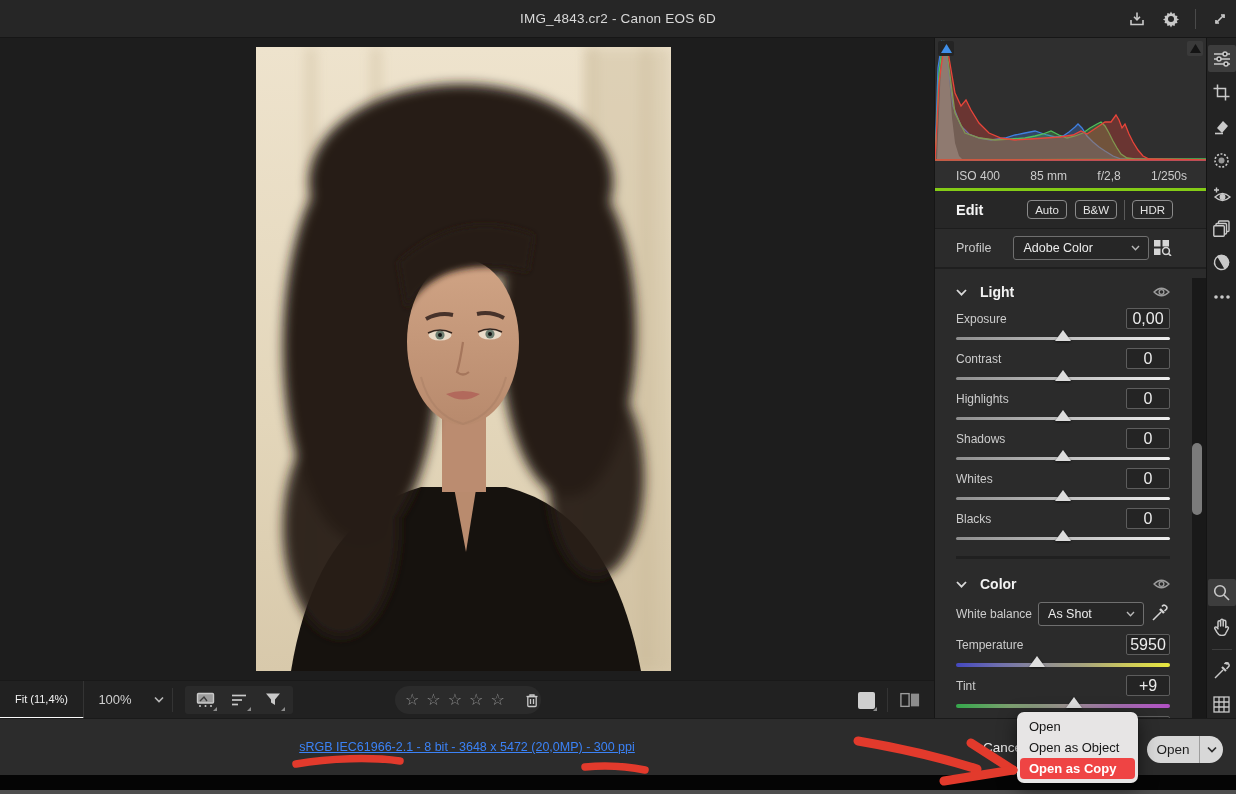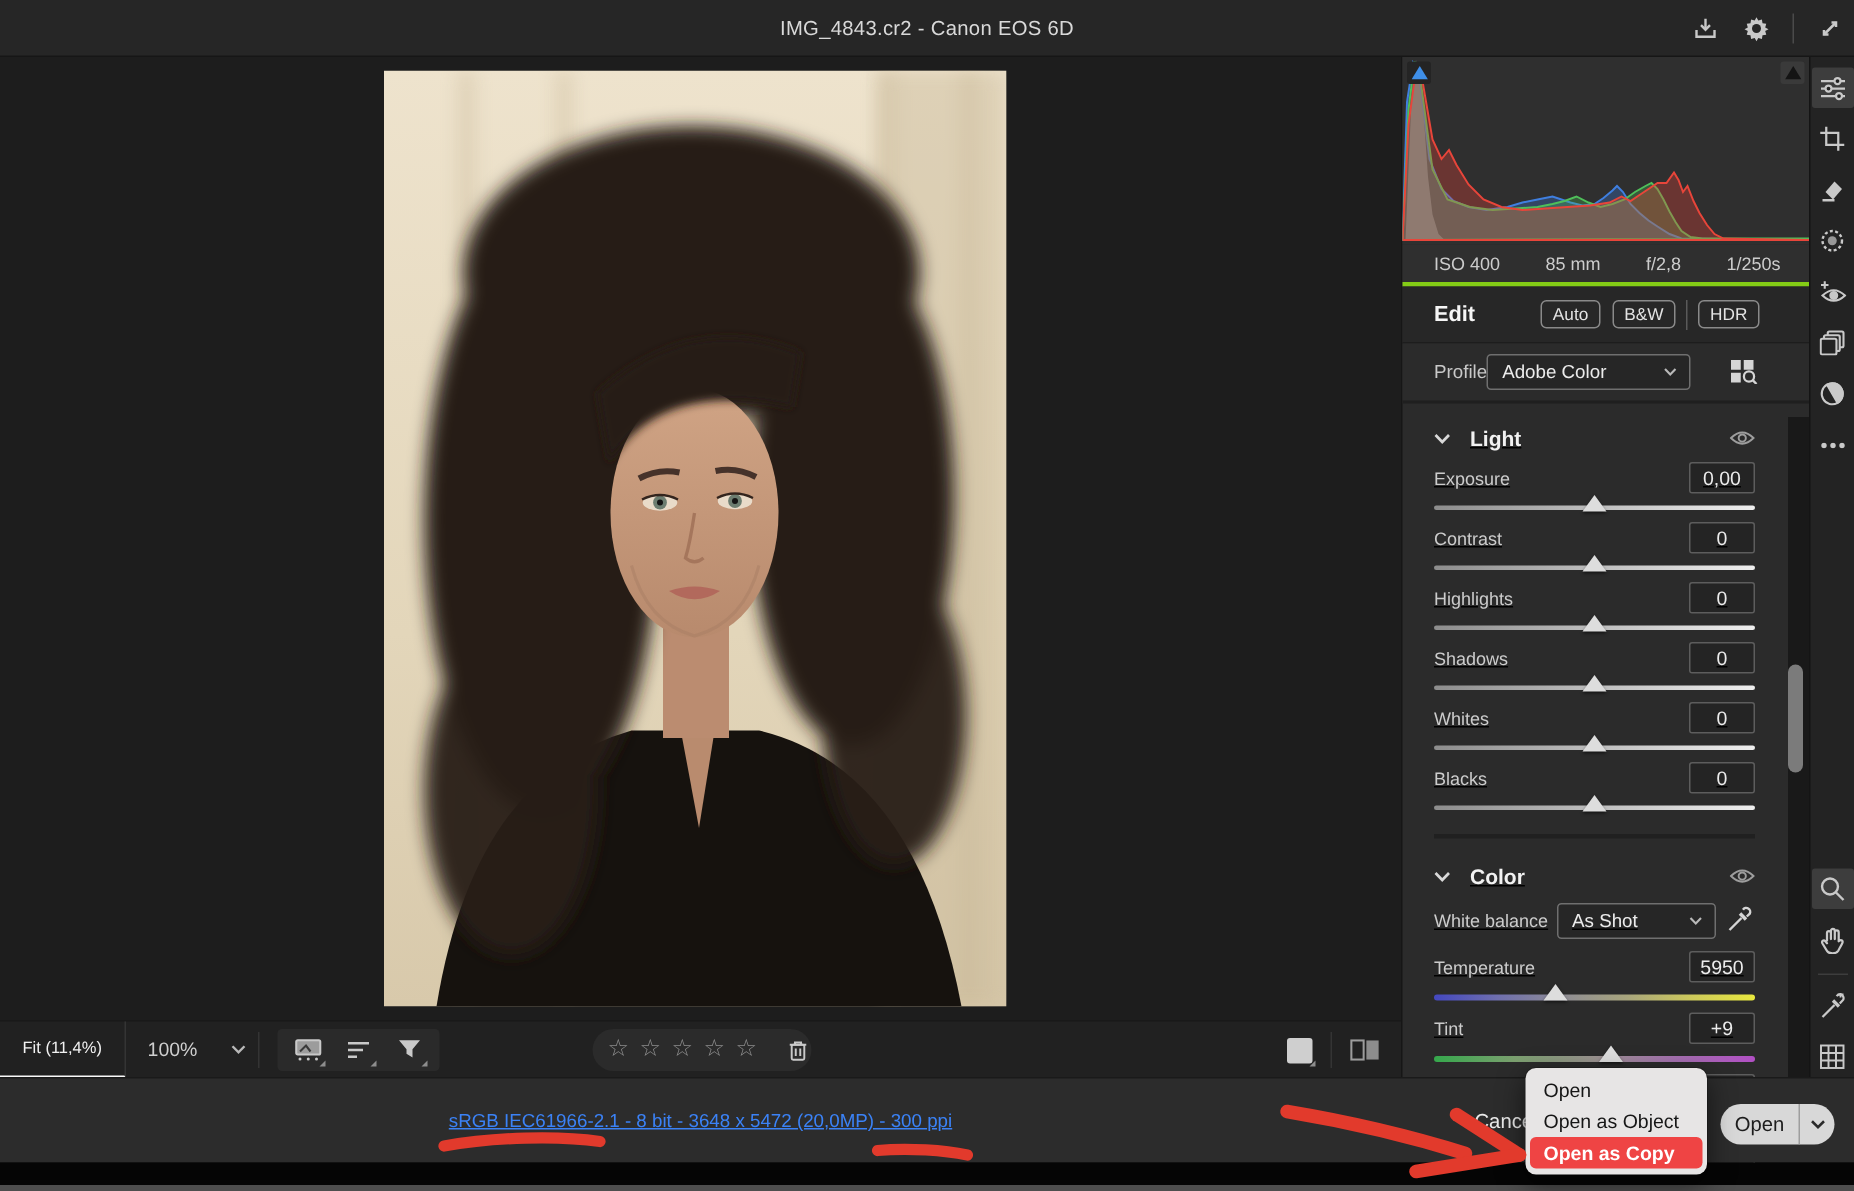--- a/index.html
+++ b/index.html
@@ -60,33 +60,33 @@
   .chip { border:1px solid #8a8a8a; border-radius:4px; color:#e3e3e3; font-size:11.5px;
           padding:2.5px 7px; background:transparent; }
   .chip-div { width:1px; height:20px; background:#5a5a5a; margin:0 7px; }
   .chip + .chip { margin-left:8px; }
   .profile-row { width:272px; height:40px; background:#2b2b2b; border-bottom:2px solid #1f1f1f;
                  display:flex; align-items:center; padding:0 34px 0 21px; }
   .profile-label { color:#c9c9c9; font-size:12.5px; }
   .dropdown { height:24px; background:#262626; border:1px solid #6f6f6f; border-radius:3px;
               display:flex; align-items:center; padding:0 8px 0 9px; color:#ececec; font-size:12.5px; }
   .dropdown .dd-chev { margin-left:auto; color:#b9b9b9; }
-  .profile-dd { width:136px; }
+  .profile-dd { width:136px; margin-left:22px; }
   .browser-icon { margin-left:auto; width:20px; height:20px; color:#d5d5d5; }
 
-  .sections { padding:0 36px 0 21px;text-decoration:underline; }
+  .sections { padding:0 36px 0 21px; }
   .sec-header { display:flex; align-items:center; margin-top:15px; }
   .sec-chev { color:#d9d9d9; margin-right:13px; }
   .sec-title { color:#f2f2f2; font-size:14px; font-weight:bold; flex:1; }
   .eye-icon { color:#9d9d9d; }
   .slider-row { margin-top:8px; }
   .slider-head { display:flex; align-items:center; justify-content:space-between; height:21px; }
   .slider-label { color:#cccccc; font-size:12px; }
   .value-box { width:44px; height:21px; background:#242424; border:1px solid #5d5d5d; border-radius:2px;
-               color:#ececec; font-size:13px; display:flex; align-items:center; justify-content:center; }
+               color:#ececec; font-size:16px; display:flex; align-items:center; justify-content:center; }
   .track { position:relative; margin-top:8px; height:3px; border-radius:2px;
            background:linear-gradient(90deg,#8d8d8d,#efefef); }
   .track.grad-temp { height:4px; background:linear-gradient(90deg,#4448c0,#6f6fae,#8f8d95,#a8a57d,#cdc95c,#e8e83e); }
   .track.grad-tint { height:4px; background:linear-gradient(90deg,#35a84c,#7ba06f,#9b9490,#a571b0,#b14fc4); }
   .track.grad-vib  { height:4px; background:linear-gradient(90deg,#969696,#8fb3a6,#aabd8d,#cdbb79,#d69b69,#d66a52,#d9503f); }
   .track.grad-sat  { height:4px; background:linear-gradient(90deg,#9a9a9a,#86ae8d,#b3bd7f,#d1ad6e,#d77f5b,#d84f3e); }
   .thumb { position:absolute; top:-7px; width:0; height:0; transform:translateX(-50%);
            border-left:8px solid transparent; border-right:8px solid transparent;
            border-bottom:11px solid #dddddd; filter:drop-shadow(0 1px 1px rgba(0,0,0,.6)); }
   .wb-row { display:flex; align-items:center; margin-top:10px; }

